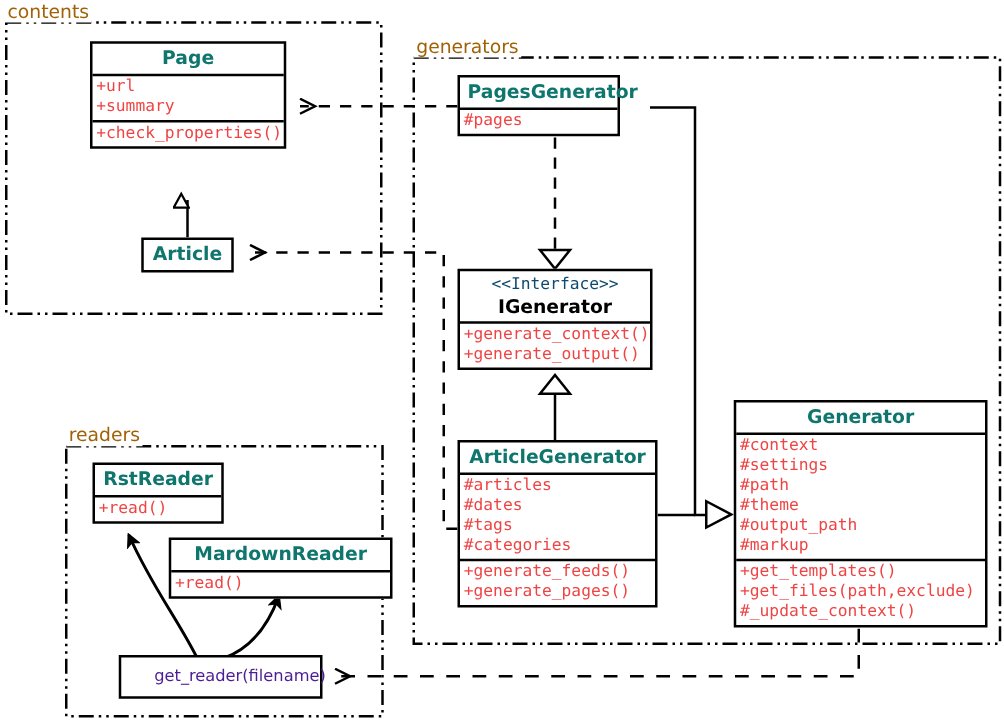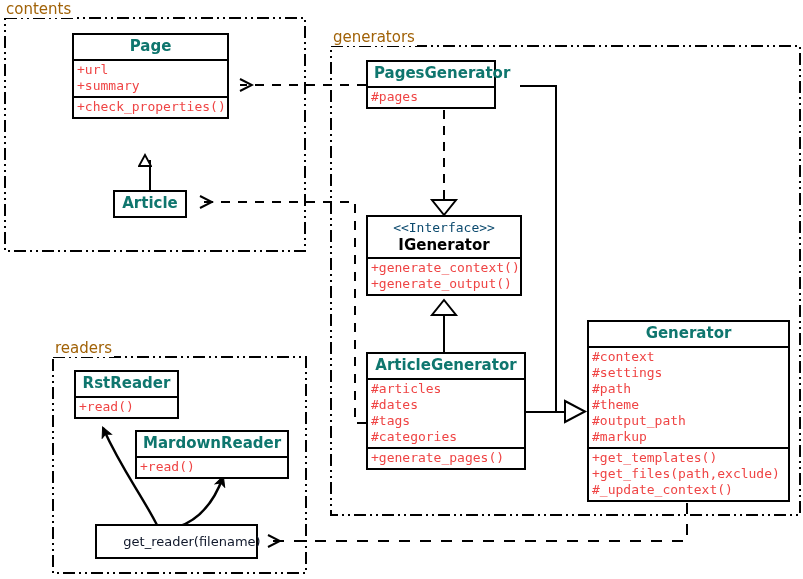--- a/index.html
+++ b/index.html
@@ -73,21 +73,21 @@
   .func-box {
     position: absolute;
     border: 2px solid #000;
     background: #fff;
     box-sizing: border-box;
     display: flex;
     align-items: center;
     justify-content: center;
     font-size: 13px;
     font-family: "DejaVu Sans", sans-serif;
-    color: #0f172a;
+    color: #4c1d95;
     z-index: 6;
     padding-left: 31px;
   }
   
   .pkg-label {
     position: absolute;
     font-size: 15px;
     font-family: "DejaVu Sans", sans-serif;
     color: #a16207;
     background: #fff;
@@ -207,20 +207,21 @@
 
   <div class="uml-class" style="left:366px; top:352px; width:160px;">
     <div class="uml-name">ArticleGenerator</div>
     <div class="uml-sep uml-compartment">
       <div class="uml-item">#articles</div>
       <div class="uml-item">#dates</div>
       <div class="uml-item">#tags</div>
       <div class="uml-item">#categories</div>
     </div>
     <div class="uml-sep uml-compartment">
+      <div class="uml-item">+generate_feeds()</div>
       <div class="uml-item">+generate_pages()</div>
     </div>
   </div>
 
   <div class="uml-class" style="left:587px; top:320px; width:203px;">
     <div class="uml-name">Generator</div>
     <div class="uml-sep uml-compartment">
       <div class="uml-item">#context</div>
       <div class="uml-item">#settings</div>
       <div class="uml-item">#path</div>
@@ -235,21 +236,21 @@
     </div>
   </div>
 
   <div class="uml-class" style="left:74px; top:370px; width:105px;">
     <div class="uml-name">RstReader</div>
     <div class="uml-sep uml-compartment">
       <div class="uml-item">+read()</div>
     </div>
   </div>
 
-  <div class="uml-class" style="left:135px; top:430px; width:154px;">
+  <div class="uml-class" style="left:135px; top:430px; width:179px;">
     <div class="uml-name">MardownReader</div>
     <div class="uml-sep uml-compartment">
       <div class="uml-item">+read()</div>
     </div>
   </div>
 
   <div class="func-box" style="left:95px; top:524px; width:163px; height:35px;">
     <span>get_reader(filename)</span>
   </div>
 

